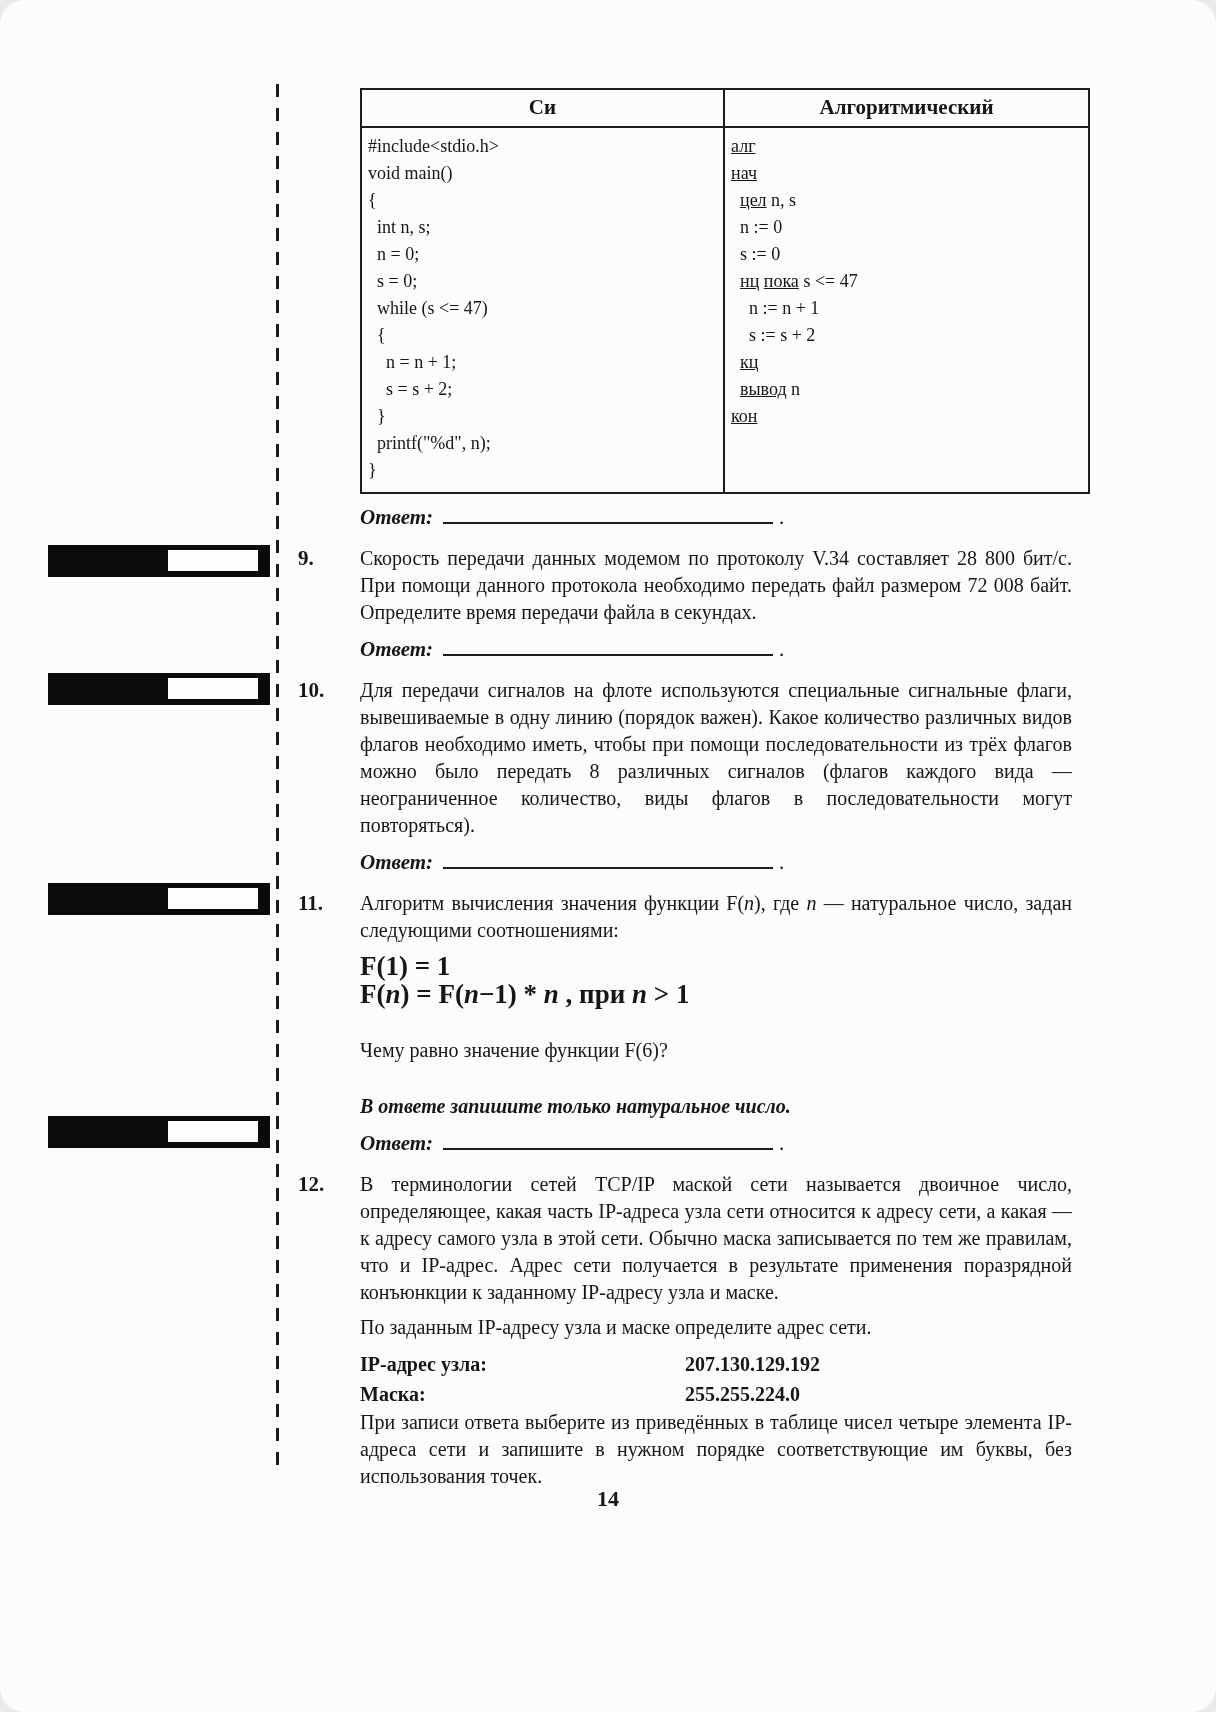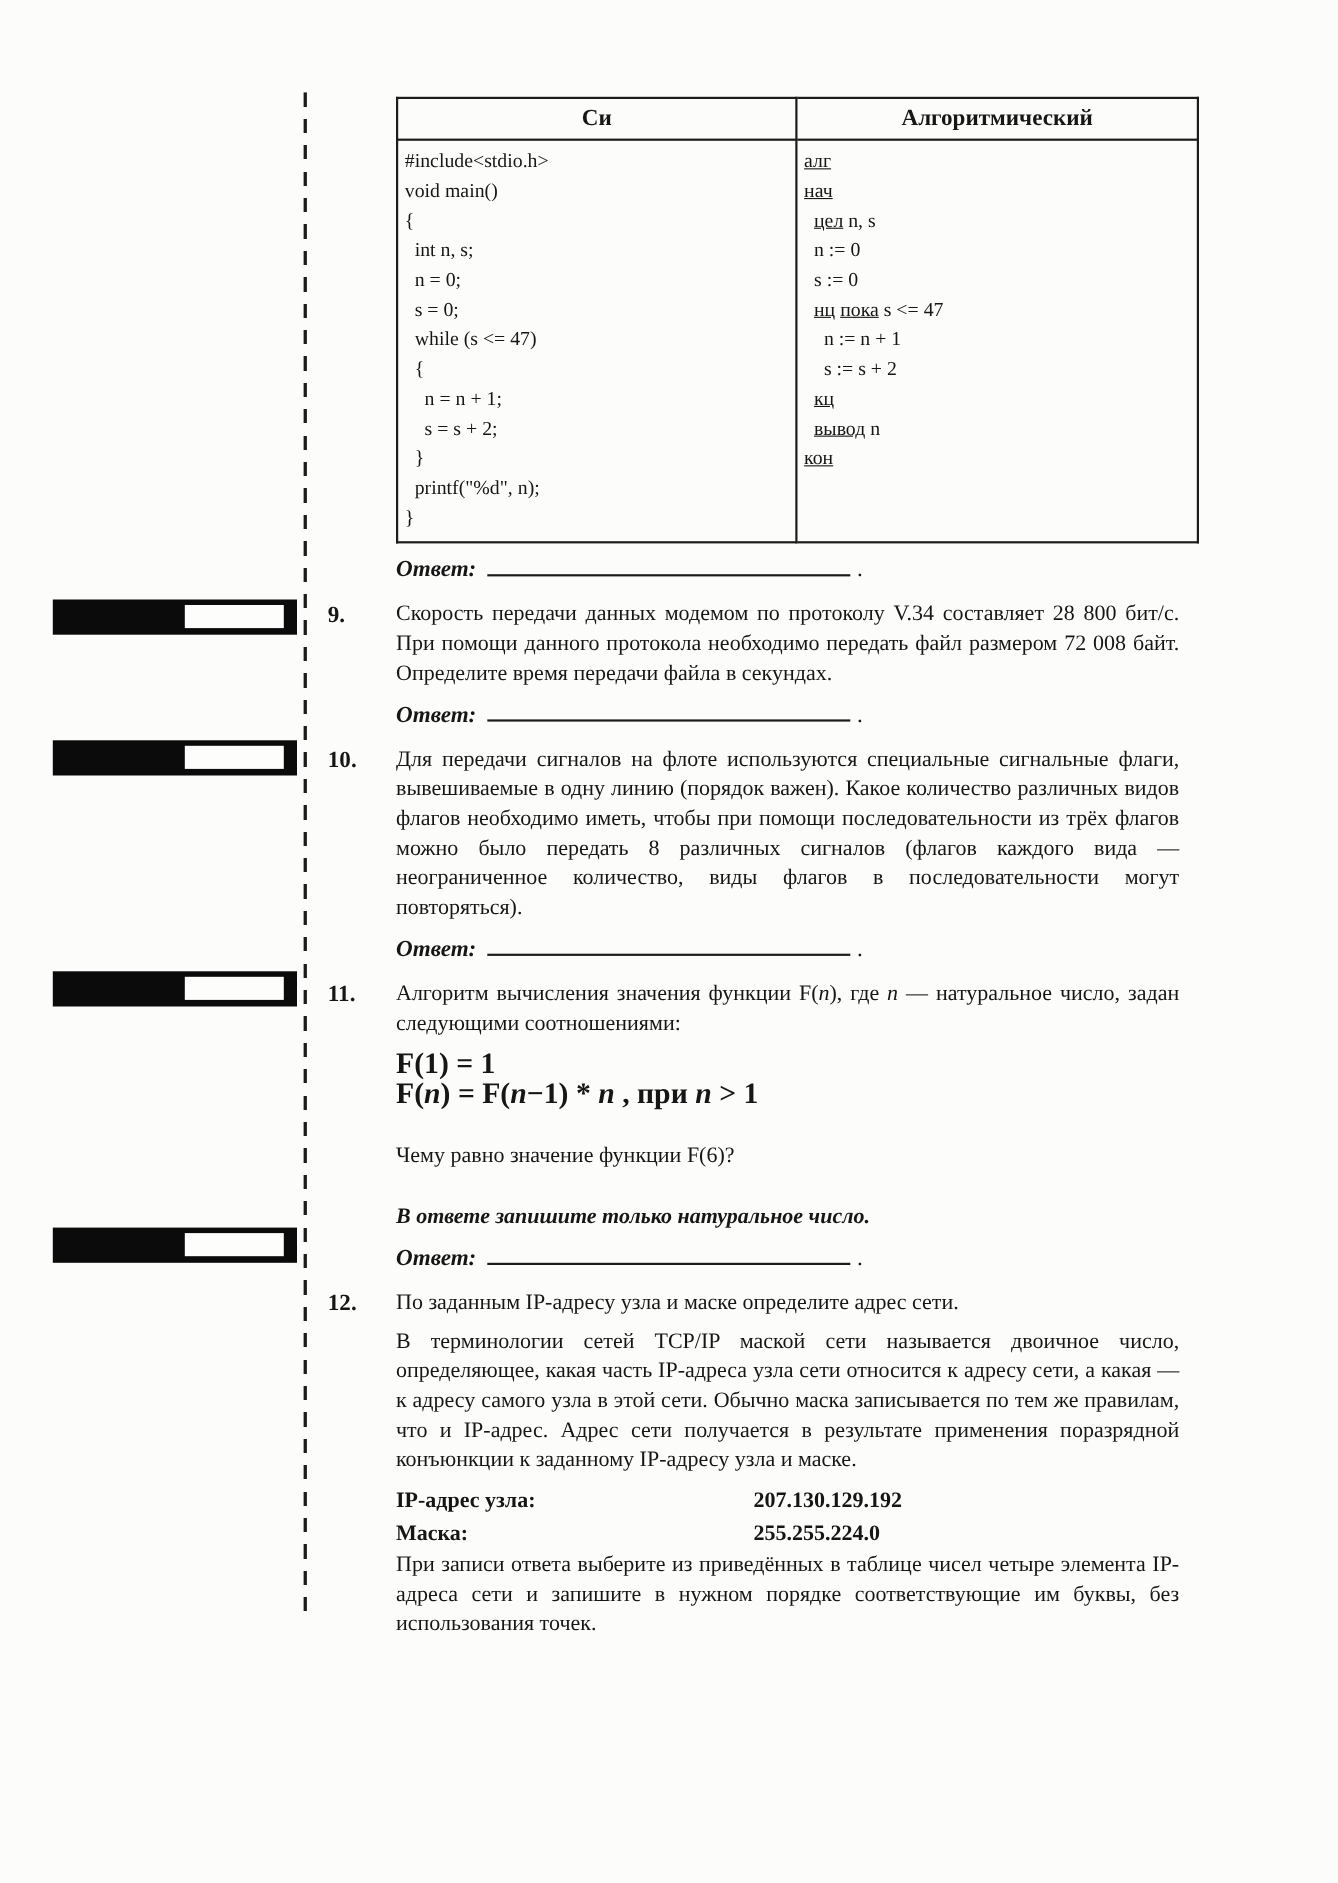--- a/index.html
+++ b/index.html
@@ -5,20 +5,21 @@
   * { margin:0; padding:0; box-sizing:border-box; }
   html,body { background:#e9e9e7; }
   .page {
     position:relative;
     width:1216px; height:1712px;
     margin:0 auto;
     background:#fcfcfa;
     overflow:hidden;
     font-family:"Liberation Serif", serif;
     color:#161616;
+    border-radius:24px;
   }
 
   
   .dashed-line {
     position:absolute; left:276px; top:84px;
     width:3px; height:1392px;
     background:repeating-linear-gradient(to bottom, #1c1c1c 0 13px, transparent 13px 24px);
   }
 
   
@@ -160,29 +161,30 @@
         </div>
       <p class="ptext nojust">Чему равно значение функции F(6)?</p>
       <p class="ptext nojust note">В ответе запишите только натуральное число.</p>
       <div class="answer-row">
         <span class="answer-label">Ответ:</span><span class="answer-line"></span><span class="answer-period">.</span>
       </div>
     </div>
 
     <div class="problem">
       <div class="problem-number">12.</div>
+      <p class="ptext">В терминологии сетей TCP/IP маской сети называется двоичное число, определяющее, какая часть IP-адреса узла сети относится к адресу сети, а какая — к адресу самого узла в этой сети. Обычно маска записывается по тем же правилам, что и IP-адрес. Адрес сети получается в результате применения поразрядной конъюнкции к заданному IP-адресу узла и маске.</p>
       <p class="ptext">По заданным IP-адресу узла и маске определите адрес сети.</p>
-      <p class="ptext">В терминологии сетей TCP/IP маской сети называется двоичное число, определяющее, какая часть IP-адреса узла сети относится к адресу сети, а какая — к адресу самого узла в этой сети. Обычно маска записывается по тем же правилам, что и IP-адрес. Адрес сети получается в результате применения поразрядной конъюнкции к заданному IP-адресу узла и маске.</p>
       <div class="ip-table">
         <div class="ip-row">
           <span class="ip-label">IP-адрес узла:</span><span class="ip-value">207.130.129.192</span>
         </div>
         <div class="ip-row">
           <span class="ip-label">Маска:</span><span class="ip-value">255.255.224.0</span>
         </div>
       </div>
       <p class="ptext">При записи ответа выберите из приведённых в таблице чисел четыре элемента IP-адреса сети и запишите в нужном порядке соответствующие им буквы, без использования точек.</p>
     </div>
 
   </div>
 
+  <div class="page-number">14</div>
 
 </div>
 
 </body></html>

